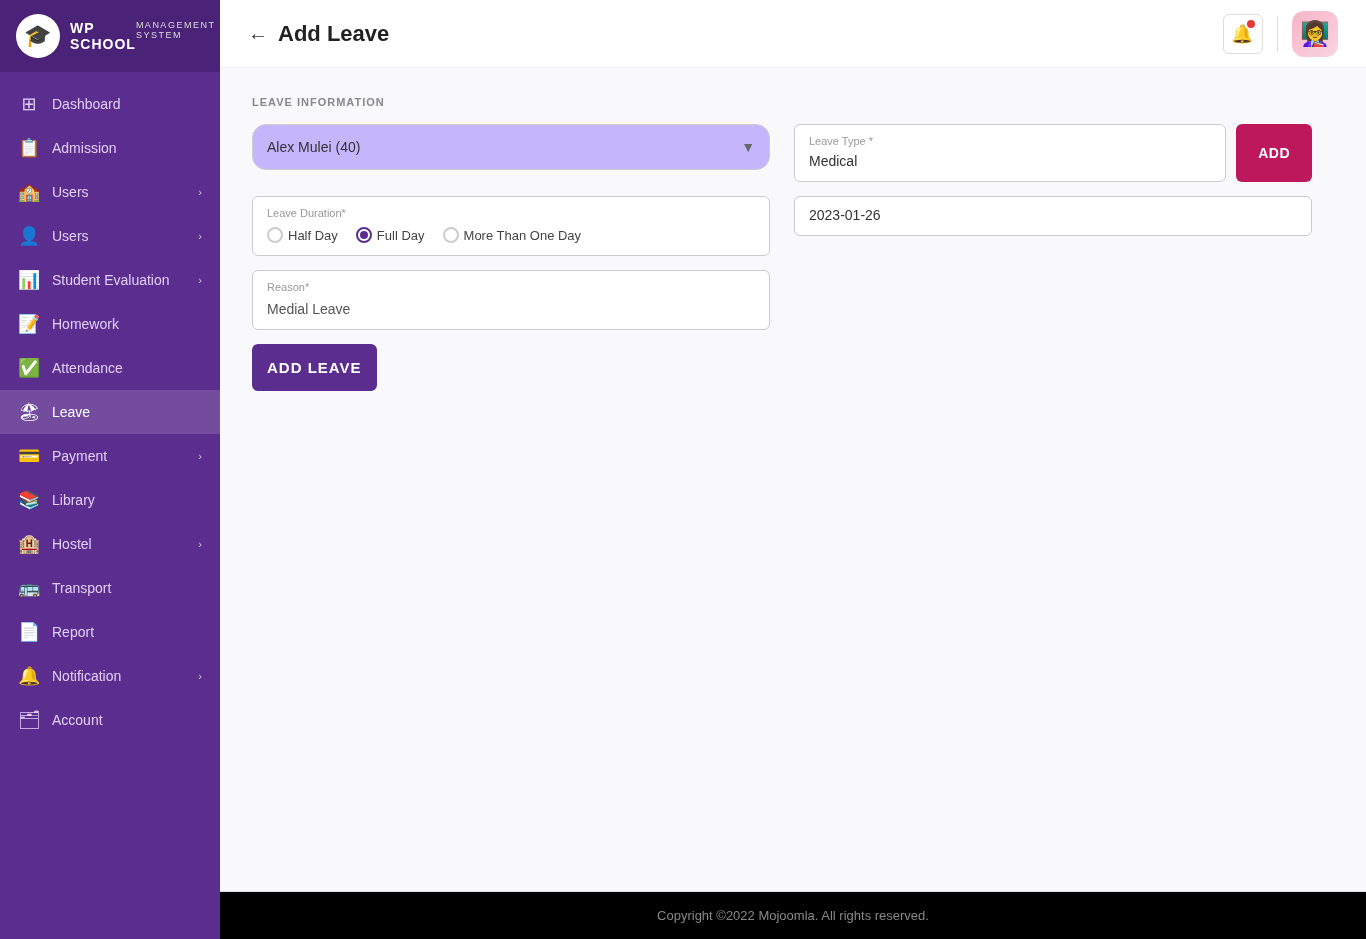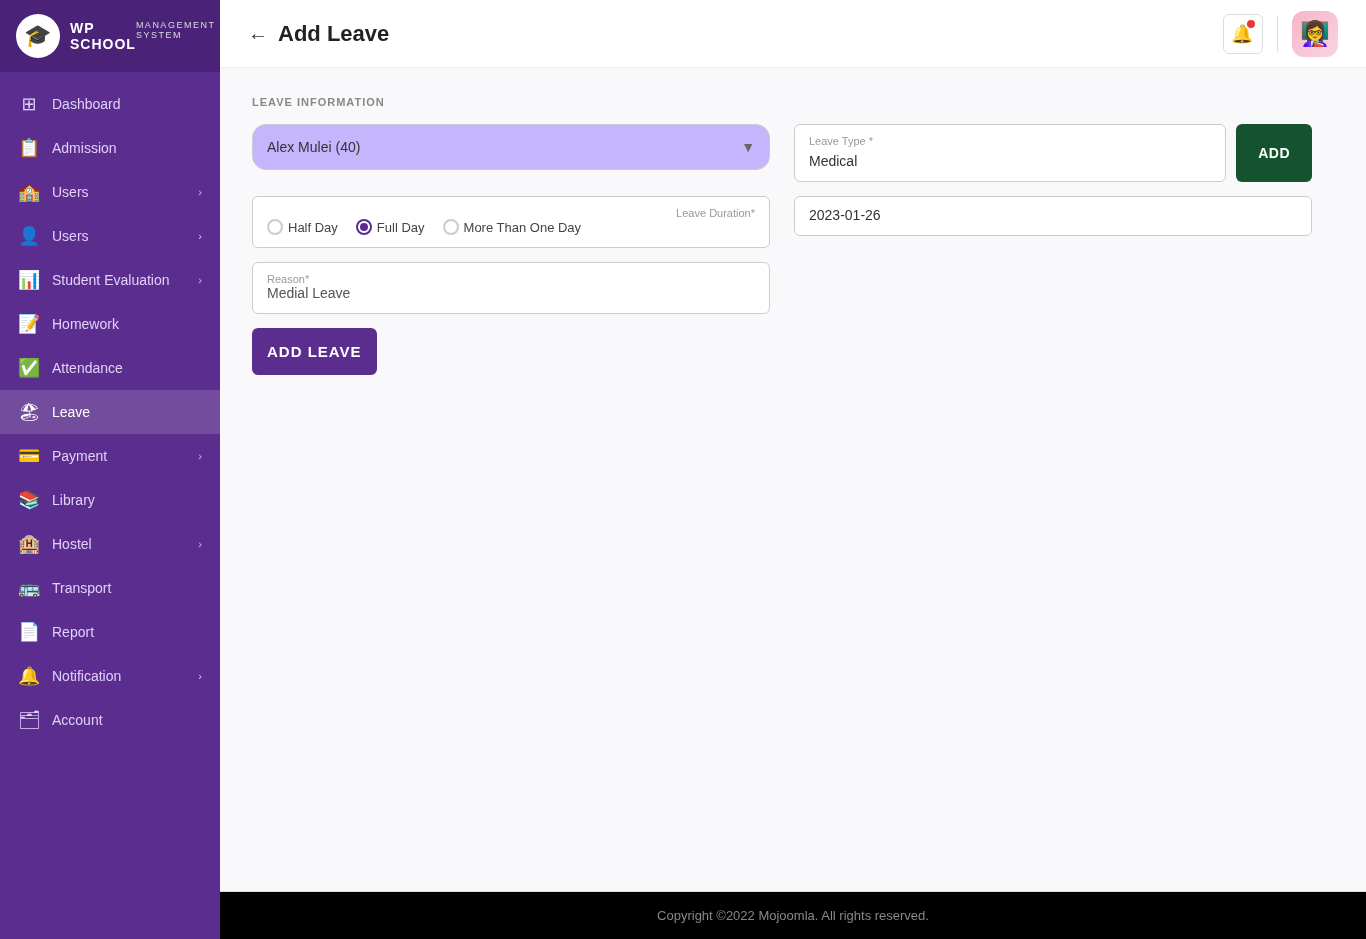--- a/index.html
+++ b/index.html
@@ -184,21 +184,21 @@
     .duration-box {
       border: 1px solid #ccc;
       border-radius: 6px;
       background: #fff;
       padding: 10px 14px 12px 14px;
       grid-column: 1 / 2;
     }
     .duration-label-top {
       font-size: 11px;
       color: #999;
-      text-align: right;
+      margin-bottom: 8px;
     }
     .duration-options {
       display: flex;
       align-items: center;
       gap: 18px;
     }
     .radio-option {
       display: flex;
       align-items: center;
       gap: 5px;
@@ -231,21 +231,21 @@
     .reason-box {
       border: 1px solid #ccc;
       border-radius: 6px;
       background: #fff;
       padding: 10px 14px 12px 14px;
       grid-column: 1 / 2;
     }
     .reason-label-top {
       font-size: 11px;
       color: #999;
-      margin-bottom: 0;
+      margin-bottom: 8px;
     }
     .reason-value {
       font-size: 14px;
       color: #555;
     }
 
     
     .right-field {
       border: 1px solid #ccc;
       border-radius: 6px;
@@ -259,21 +259,21 @@
       color: #999;
       margin-bottom: 6px;
     }
     .right-field-value {
       font-size: 14px;
       color: #333;
     }
 
     
     .add-btn {
-      background: #14532d;
+      background: #be185d;
       color: #fff;
       border: none;
       border-radius: 6px;
       padding: 12px 22px;
       font-size: 14px;
       font-weight: 600;
       cursor: pointer;
       letter-spacing: 0.5px;
     }
     .leave-type-field {

